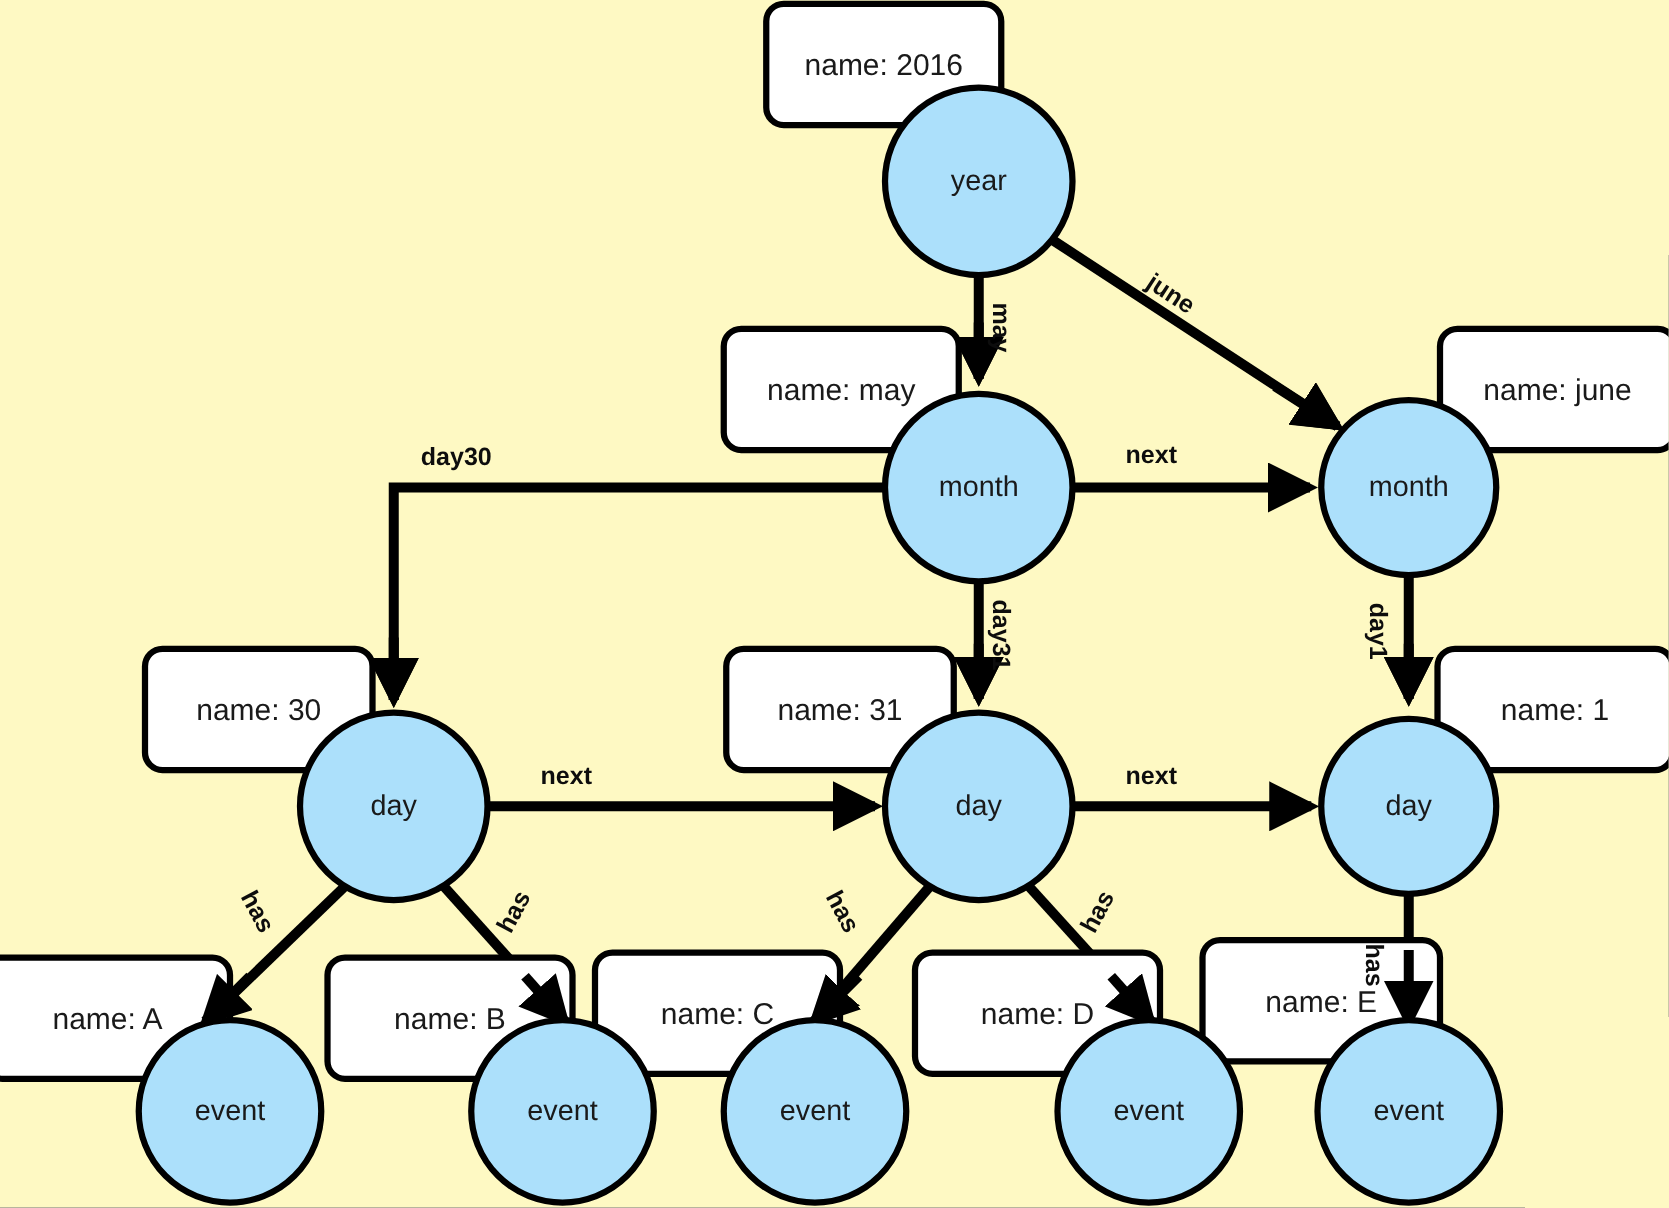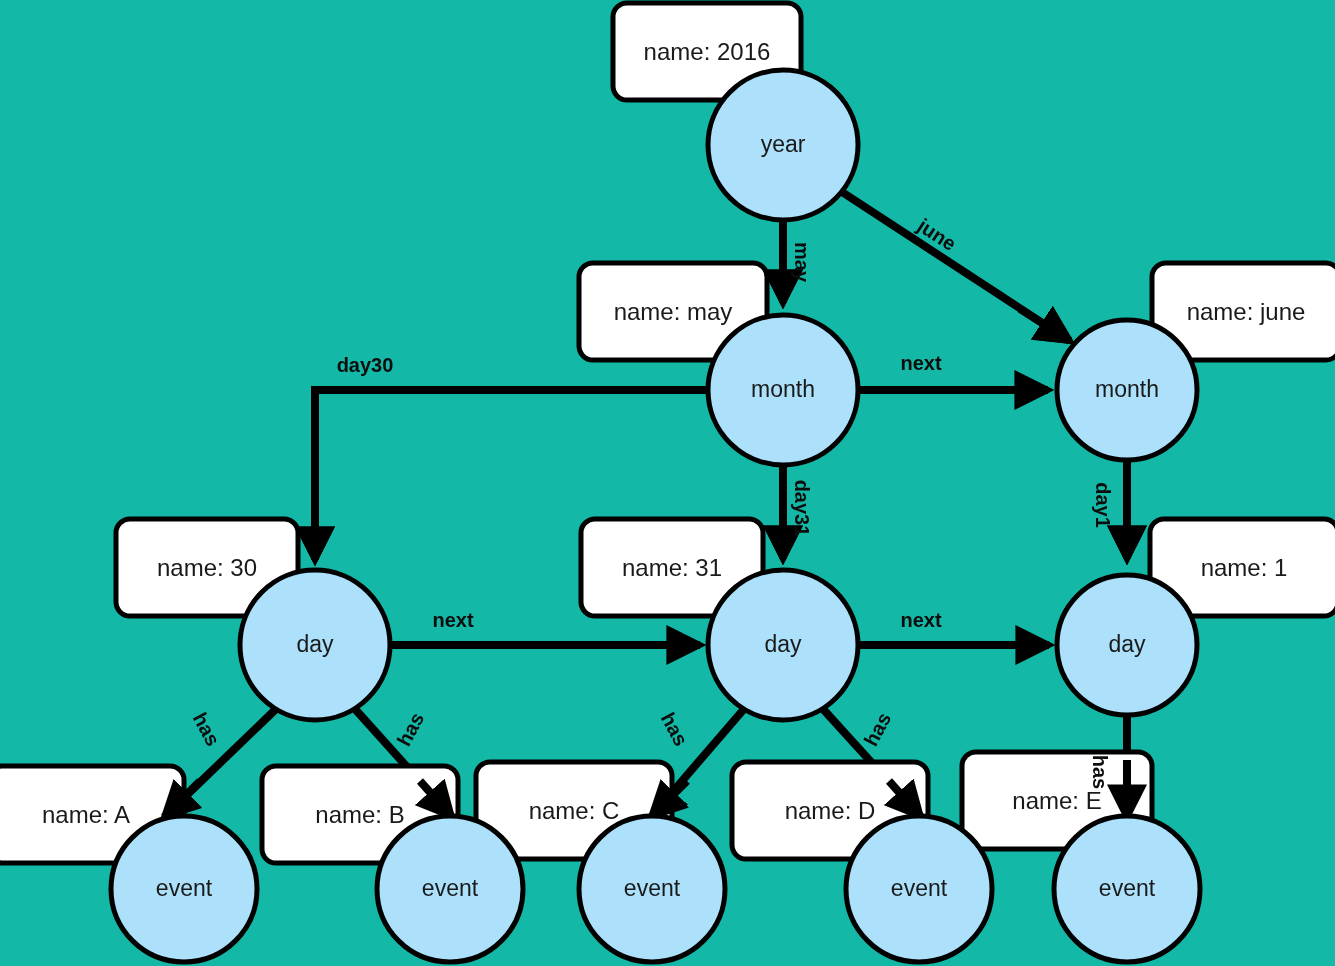--- a/index.html
+++ b/index.html
@@ -4,21 +4,21 @@
 <style>
   html, body {
     margin: 0;
     padding: 0;
     background: #808080;
   }
   #stage {
     position: relative;
     width: 1335px;
     height: 966px;
-    background: #14b8a6;
+    background: #fef9c3;
     overflow: hidden;
     font-family: "Liberation Sans", sans-serif;
   }
   #graph-svg {
     position: absolute;
     left: 0;
     top: 0;
     width: 1335px;
     height: 966px;
   }

